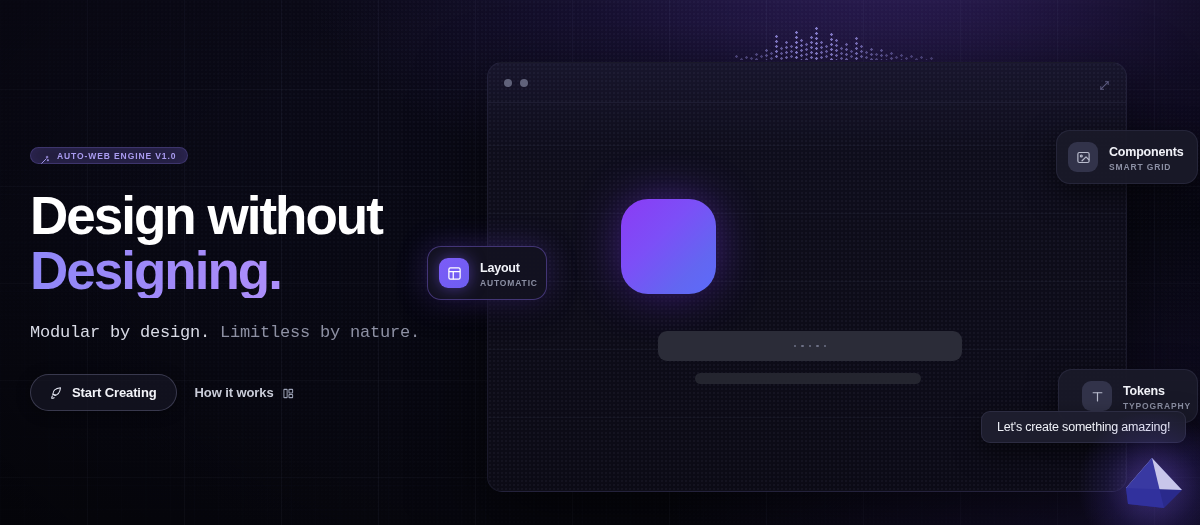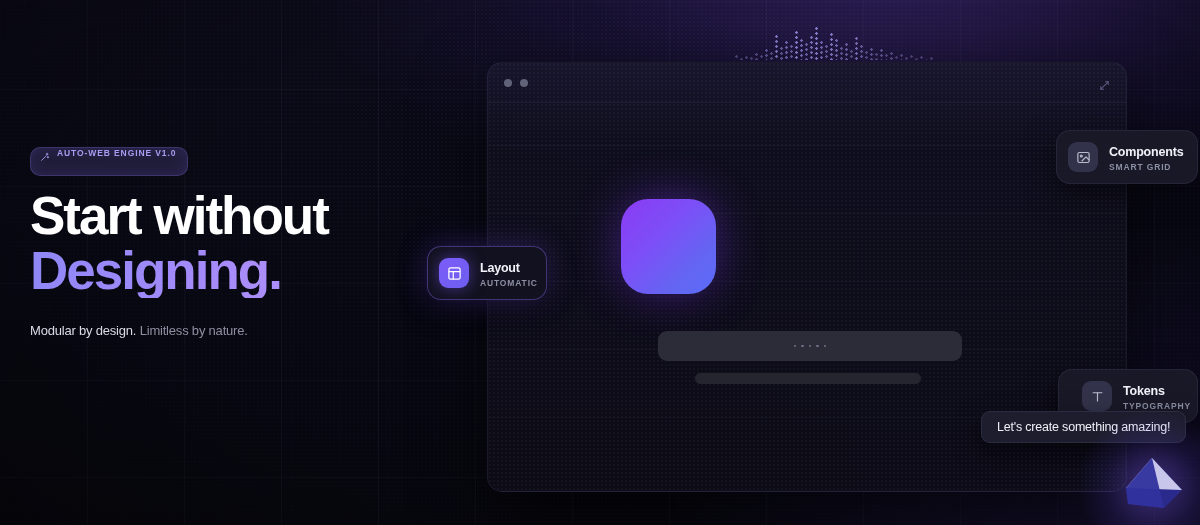--- a/index.html
+++ b/index.html
@@ -57,22 +57,22 @@
 
   
   .waveform { position:absolute; left:735px; top:12px; width:200px; height:48px; }
   .waveform .bar { position:absolute; bottom:0; width:3px; background-image:radial-gradient(rgba(160,150,240,0.85) 1px, transparent 1.2px); background-size:3px 5px; }
 
   
   .hero { position:absolute; left:30px; top:0; width:430px; height:525px; }
 
   .badge {
     position:absolute; left:0; top:147px;
-    display:inline-flex; gap:7px;
-    height:29px; padding:0 11px 0 9px;
+    display:inline-flex; align-items:center; gap:7px;
+    height:17px; padding:0 11px 0 9px;
     border-radius:10px;
     background:rgba(38,34,66,0.82);
     border:1px solid rgba(130,110,230,0.30);
     box-shadow:0 0 14px rgba(110,80,220,0.18) inset;
   }
   .badge-text {
     font-size:8.5px; font-weight:bold; letter-spacing:0.9px;
     color:#a99bf0; white-space:nowrap;
   }
   .badge-ico { width:10px; height:10px; display:block; color:#a99bf0; }
@@ -85,21 +85,21 @@
   .h1 .l1 { display:block; color:#ffffff; }
   .h1 .l2 {
     display:block;
     background:linear-gradient(93deg,#8f87f7 0%, #a78bfa 45%, #b99af8 100%);
     -webkit-background-clip:text; background-clip:text;
     -webkit-text-fill-color:transparent; color:transparent;
   }
 
   .sub {
     position:absolute; left:0; top:323px;
-    font-size:13px; letter-spacing:-0.2px; white-space:nowrap;
+    font-size:17px; letter-spacing:-0.2px; white-space:nowrap;font-family:Liberation Mono, monospace;
   }
   .sub .s1 { color:#d9dbe6; }
   .sub .s2 { color:#8d90a3; }
 
   .cta-row { position:absolute; left:0; top:374px; display:flex; align-items:center; gap:18px; }
   .btn-primary {
     display:inline-flex; align-items:center; gap:8px;
     height:37px; padding:0 19px;
     border-radius:19px;
     background:rgba(22,22,36,0.72);
@@ -291,29 +291,52 @@
             <path d="M17 3 v4"></path>
             <path d="M15 5 h4"></path>
             <path d="M19 11 v3"></path>
             <path d="M17.5 12.5 h3"></path>
         </svg>
       </span>
       <span class="badge-text">AUTO-WEB ENGINE V1.0</span>
     </div>
 
     <h1 class="h1">
-      <span class="l1">Start without</span>
+      <span class="l1">Design without</span>
       <span class="l2">Designing.</span>
     </h1>
 
     <div class="sub">
       <span class="s1">Modular by design.</span>
       <span class="s2">Limitless by nature.</span>
     </div>
 
+    <div class="cta-row">
+      <button class="btn-primary">
+        <span class="ico">
+          <svg viewBox="0 0 24 24" fill="none" stroke="currentColor" stroke-width="1.8" stroke-linecap="round" stroke-linejoin="round">
+            <path d="M5 14 C5 9 9 4 18 3 C17 12 12 16 7 16"></path>
+            <path d="M5 14 l5 2"></path>
+              <path d="M4 17 c-1 2 -1 3 -1 4 1 0 2 0 4-1"></path>
+          </svg>
+        </span>
+        <span>Start Creating</span>
+      </button>
+
+      <button class="btn-ghost">
+        <span>How it works</span>
+        <span class="ico">
+          <svg viewBox="0 0 24 24" fill="none" stroke="currentColor" stroke-width="2.2">
+            <rect x="2" y="3" width="7" height="18" rx="1"></rect>
+            <rect x="13" y="3" width="8" height="8" rx="1"></rect>
+            <rect x="13" y="14" width="8" height="7" rx="1"></rect>
+          </svg>
+        </span>
+      </button>
+    </div>
   </div>
 
   <div class="window">
     <div class="window-dots-bg"></div>
 
     <div class="titlebar">
       <div class="dots">
         <span class="dot"></span>
         <span class="dot"></span>
       </div>

